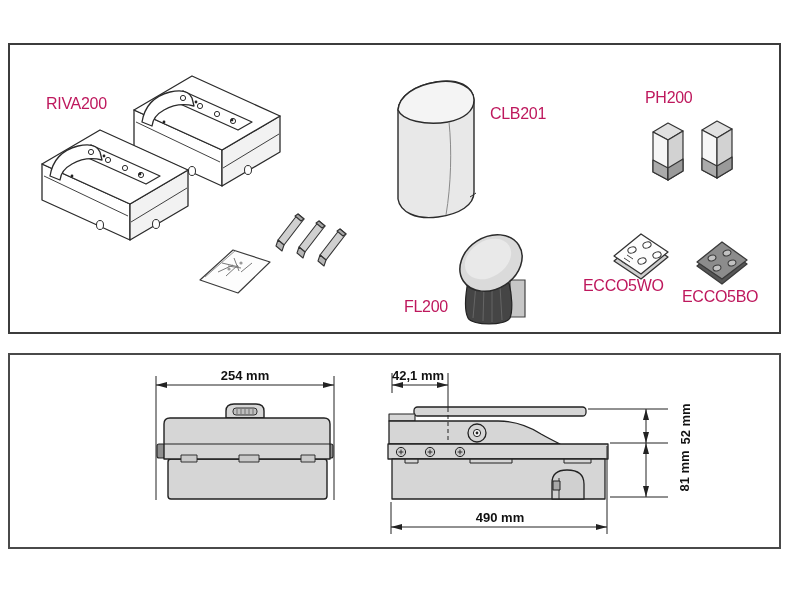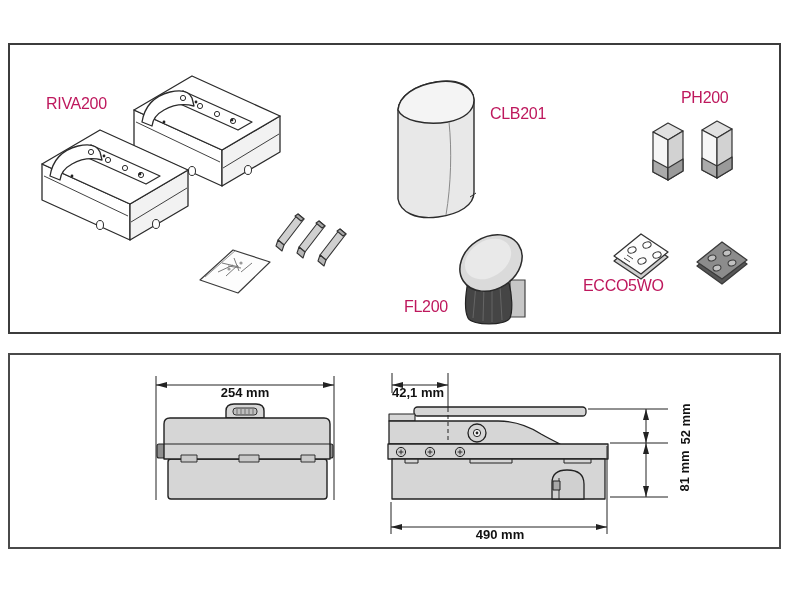--- a/index.html
+++ b/index.html
@@ -12,21 +12,21 @@
   .panel-dimensions{left:8px;top:353px;width:773px;height:196px;border-color:#4a4a4a;}
   svg.scene{position:absolute;left:0;top:0;}
   .lbl{
     position:absolute;font-weight:normal;font-size:16px;line-height:1;
     color:#be185d;white-space:nowrap;letter-spacing:-0.3px;
   }
   .dim{
     position:absolute;font-weight:bold;font-size:13px;line-height:1;
     color:#111111;white-space:nowrap;
   }
-  .dim.center{transform:translateX(-50%);margin-top:17px;}
+  .dim.center{transform:translateX(-50%);}
   .dim.rot{transform:translate(-50%,-50%) rotate(-90deg);}
 </style>
 </head>
 <body>
 
 <div class="stage">
 
   <div class="panel panel-products"></div>
   <div class="panel panel-dimensions"></div>
 
@@ -227,22 +227,23 @@
     <g stroke="#222" stroke-width="1">
       <path d="M610,497 L668,497" fill="none"></path>
       <path d="M646,443 L646,497" fill="none"></path>
       <polygon points="646,443 643,454 649,454" fill="#222" stroke="none"></polygon>
       <polygon points="646,497 643,486 649,486" fill="#222" stroke="none"></polygon>
     </g>
   </svg>
 
   <div class="lbl" style="left:46px;top:96px">RIVA200</div>
   <div class="lbl" style="left:490px;top:106px">CLB201</div>
-  <div class="lbl" style="left:681px;top:90px">PH200</div>
+  <div class="lbl" style="left:645px;top:90px">PH200</div>
   <div class="lbl" style="left:404px;top:299px">FL200</div>
   <div class="lbl" style="left:583px;top:278px">ECCO5WO</div>
+  <div class="lbl" style="left:682px;top:289px">ECCO5BO</div>
 
   <div class="dim center" style="left:245px;top:369px">254 mm</div>
   <div class="dim center" style="left:418px;top:369px">42,1 mm</div>
   <div class="dim center" style="left:500px;top:511px">490 mm</div>
   <div class="dim rot" style="left:685px;top:424px">52 mm</div>
   <div class="dim rot" style="left:684px;top:471px">81 mm</div>
 </div>
 
 </body></html>

